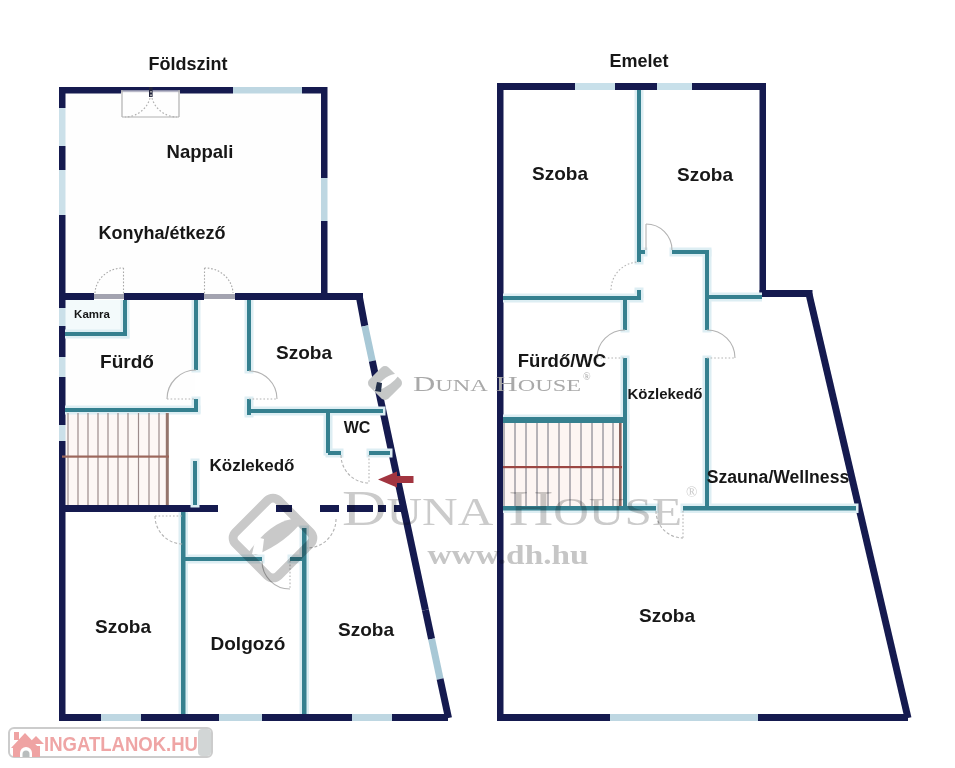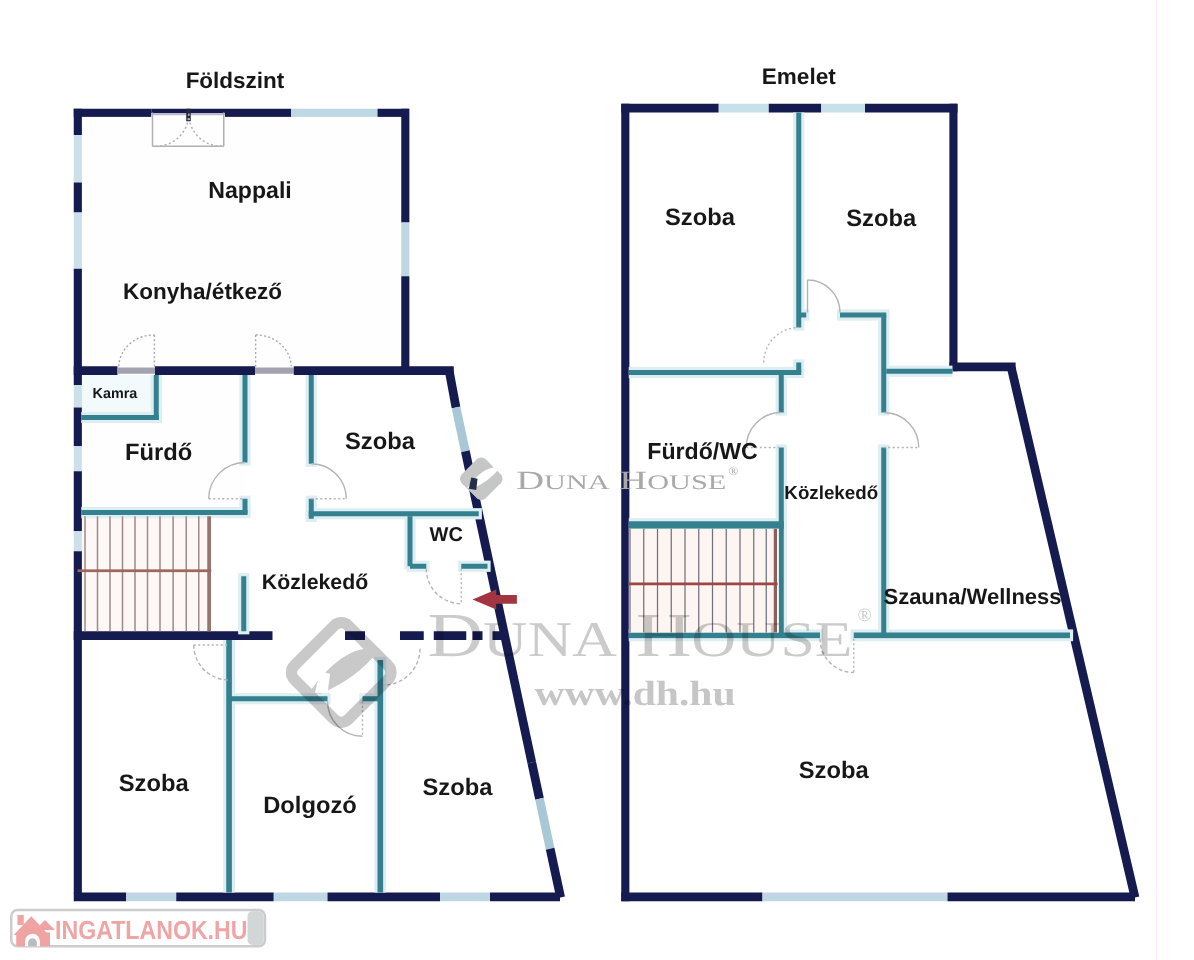--- a/index.html
+++ b/index.html
@@ -1,16 +1,16 @@
 <!DOCTYPE html>
 <html><head>
 <meta charset="utf-8">
 <style>
   html,body{margin:0;padding:0;background:#ffffff;}
-  #page{position:relative;width:925px;height:768px;background:#f0abfc;overflow:hidden;
+  #page{position:relative;width:925px;height:768px;background:#eab308;overflow:hidden;
         font-family:"Liberation Sans", sans-serif;}
   svg{position:absolute;left:0;top:0;}
   text{font-family:"Liberation Sans", sans-serif;}
 </style>
 </head>
 <body>
 <div id="page">
 <svg width="955" height="768" viewBox="0 0 955 768">
 <defs>
 <clipPath id="gfclip">

